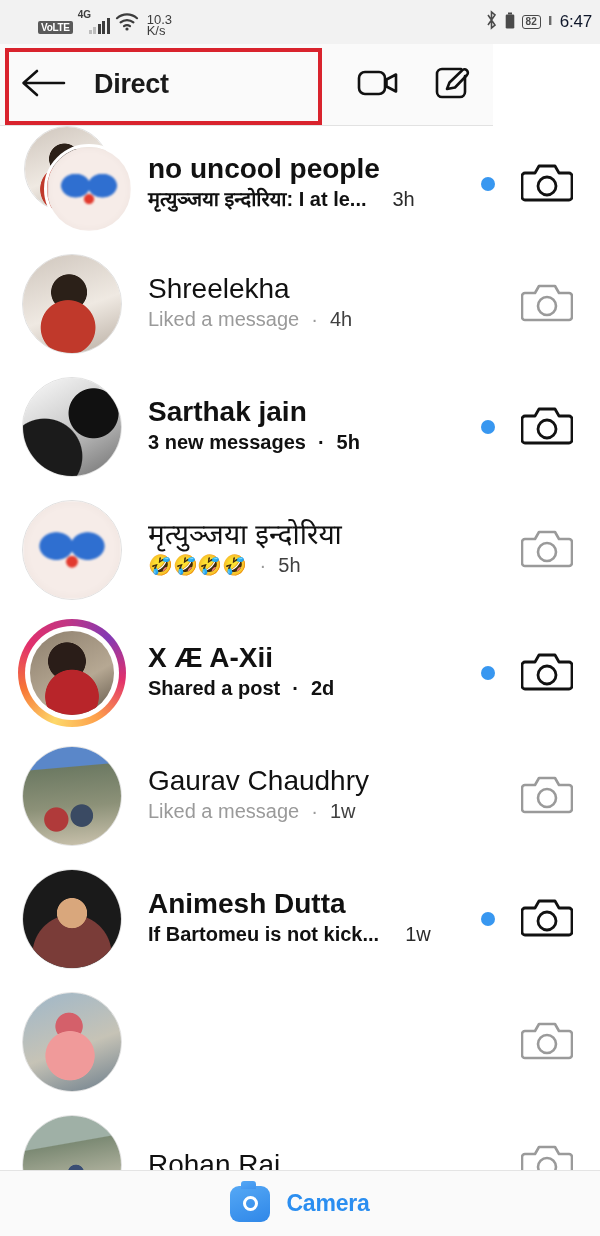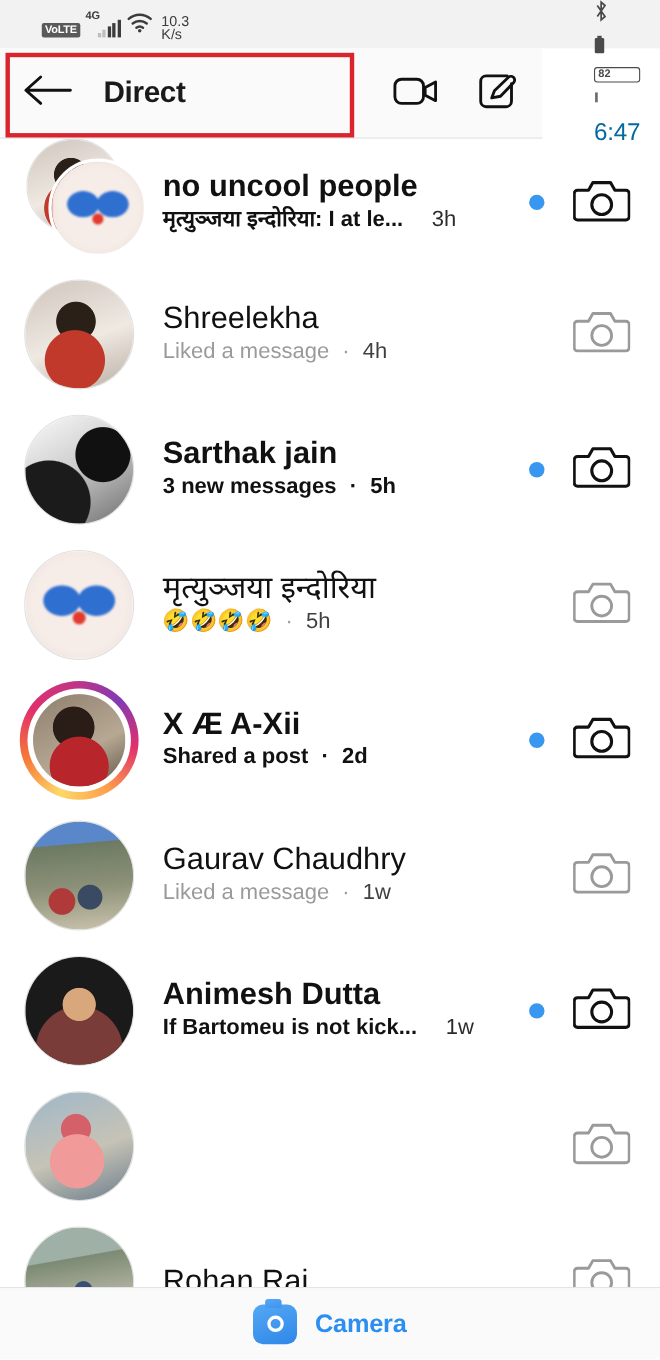--- a/index.html
+++ b/index.html
@@ -13,21 +13,21 @@
 
   
   .statusbar{
     height:44px; width:600px;
     background:#f2f2f2;
     display:flex; align-items:center;
     padding:0 16px;
     position:relative;
   }
   .sb-left{ display:flex; align-items:flex-end; gap:5px; margin-left:22px; }
-  .sb-right{ display:flex; gap:7px; position:absolute; right:18px; top:0; height:44px;flex-direction:column;}
+  .sb-right{ display:flex; align-items:center; gap:7px; position:absolute; right:8px; top:0; height:44px;}
   .volte{
     background:#5a5a5a; color:#fff;
     font-size:10px; font-weight:bold;
     padding:1px 3px; border-radius:2px;
     letter-spacing:-.3px; line-height:1.1;
   }
   .sig-wrap{ display:flex; align-items:center; gap:1px; position:relative; padding-top:8px;}
   .g4{ font-size:10px; font-weight:bold; color:#3c3c3c; position:absolute; top:-1px; left:0; }
   .bars{ display:flex; align-items:flex-end; gap:1.5px; margin-left:11px;}
   .bars i{ display:block; width:3px; background:#3c3c3c; }
@@ -36,21 +36,21 @@
   .bars i:nth-child(3){height:10px;}
   .bars i:nth-child(4){height:13px;}
   .bars i:nth-child(5){height:16px;}
   .speed{ font-size:13px; color:#3c3c3c; line-height:11px; text-align:left; margin-left:3px; margin-bottom:-2px;}
   .speed span{display:block;}
   .battnum{
     border:1.5px solid #4a4a4a; border-radius:3px;
     font-size:10px; font-weight:bold; color:#4a4a4a;
     padding:0 3px; line-height:12px;
   }
-  .clock{ font-size:22px; color:#0369a1; letter-spacing:-.2px;}
+  .clock{ font-size:17px; color:#0f172a; letter-spacing:-.2px;}
 
   
   .header{
     height:82px; width:493px;
     background:#fafafa;
     border-bottom:1px solid #e2e2e2;
     display:flex; align-items:center;
     position:relative;
   }
   .back-btn{ width:70px; display:flex; justify-content:center; align-items:center; margin-left:8px;}

